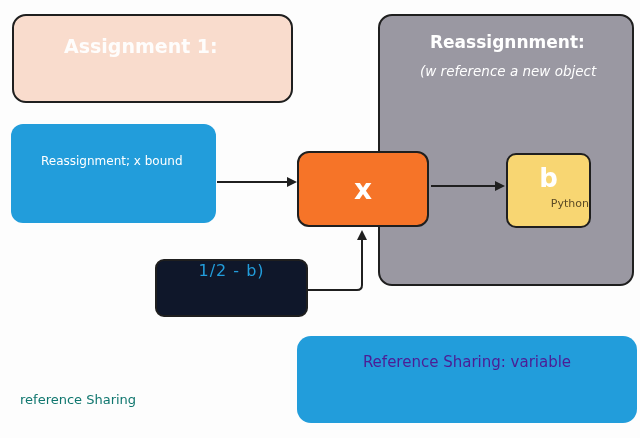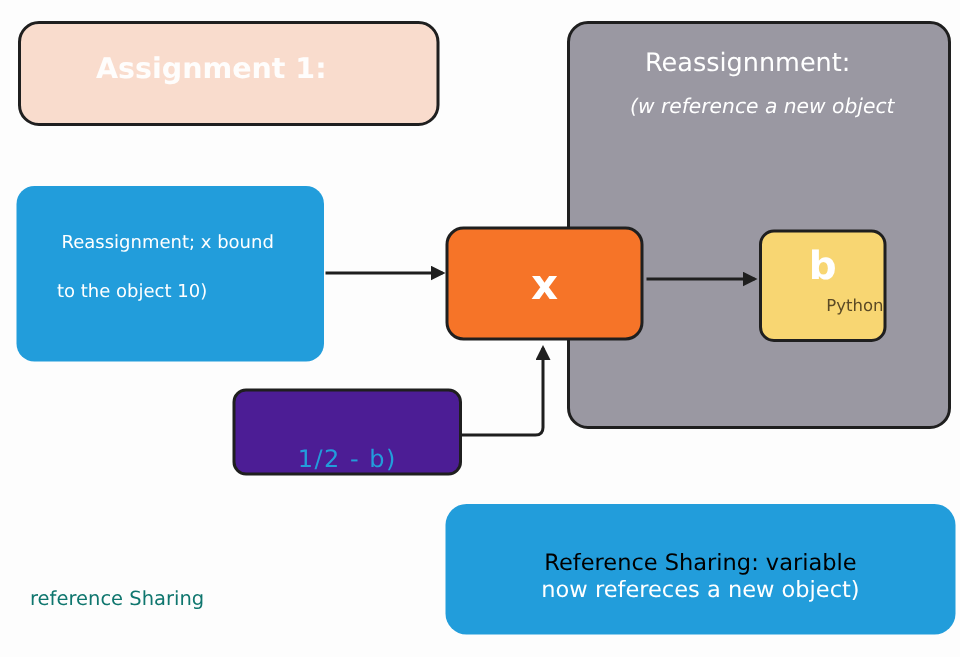--- a/index.html
+++ b/index.html
@@ -3,106 +3,104 @@
   <meta charset="utf-8">
   <style>
     html, body { margin: 0; padding: 0; }
     body {
       width: 640px; height: 438px; position: relative; overflow: hidden;
       background: #fdfdfd;
       font-family: "DejaVu Sans", sans-serif;
     }
     .box { position: absolute; box-sizing: border-box; }
     .assign {
-      left: 12px; top: 14px; width: 281px; height: 70px;
+      left: 12px; top: 14px; width: 281px; height: 89px;
       background: #f9dccd; border: 2px solid #1f1f1f; border-radius: 14px;
     }
     .assign .t {
       position: absolute; left: 50px; top: 19px;
       color: #ffffff; font-size: 19px; font-weight: bold; opacity: .95;
     }
     .reassign {
       left: 378px; top: 14px; width: 256px; height: 272px;
       background: #9a98a2; border: 2px solid #1f1f1f; border-radius: 14px;
     }
     .reassign .t1 {
-      position: absolute; left: 50px; top: 16px; color: #fff; font-size: 17px;
+      position: absolute; left: 50px; top: 16px; color: #fff; font-size: 17px; font-weight: bold;
     }
     .reassign .t2 {
       position: absolute; left: 40px; top: 47px; color: #fff; font-size: 13.5px; font-style: italic;
     }
     .bound {
-      left: 11px; top: 124px; width: 205px; height: 117px;
+      left: 11px; top: 124px; width: 205px; height: 99px;
       background: #229ddb; border-radius: 12px;
     }
     .bound .l1 { position: absolute; left: 30px; top: 30px; color: #fff; font-size: 12px; }
     .bound .l2 { position: absolute; left: 27px; top: 63px; color: #fff; font-size: 12px; }
     .xbox {
       left: 297px; top: 151px; width: 132px; height: 76px;
       background: #f67428; border: 2px solid #1f1f1f; border-radius: 12px;
       display: flex; align-items: center; justify-content: center;
     }
     .xbox .t { color: #fff; font-size: 28px; font-weight: bold; }
     .bbox {
       left: 506px; top: 153px; width: 85px; height: 75px;
       background: #f8d672; border: 2px solid #1f1f1f; border-radius: 10px;
       text-align: center;
     }
     .bbox .b { display: block; color: #fff; font-size: 26px; font-weight: bold; margin-top: 10px; line-height: 26px; }
     .bbox .p { display: block; color: #5b4a25; font-size: 11px; margin-top: 6px; text-align: right; }
     .frac {
       left: 155px; top: 259px; width: 153px; height: 58px;
-      background: #4c1d95; border: 2px solid #1f1f1f; border-radius: 9px;
-      display: flex; align-items: flex-end; justify-content: center;
+      background: #0f172a; border: 2px solid #1f1f1f; border-radius: 9px;
+      display: flex; align-items: flex-start; justify-content: center;
     }
     .frac .t { color: #229ddb; font-size: 16px; letter-spacing: 1px; }
     .share {
       left: 297px; top: 336px; width: 340px; height: 87px;
       background: #229ddb; border-radius: 14px; text-align: center;
     }
-    .share .l1 { position: absolute; left: 0; right: 0; top: 17px; color: #000000; font-size: 15px; margin-top: 13px; }
+    .share .l1 { position: absolute; left: 0; right: 0; top: 17px; color: #4c1d95; font-size: 15px; }
     .share .l2 { position: absolute; left: 0; right: 0; top: 48px; color: #fff; font-size: 15px; }
     .caption {
       position: absolute; left: 20px; top: 392px; color: #0f766e; font-size: 13px;
     }
     svg.arrows { position: absolute; left: 0; top: 0; pointer-events: none; }
   </style>
 </head>
 <body>
 
 <div class="box assign">
   <span class="t">Assignment 1:</span>
 </div>
 
 <div class="box reassign">
   <span class="t1">Reassignnment:</span>
   <span class="t2">(w reference a new object</span>
 </div>
 
 <div class="box bound">
   <span class="l1">Reassignment; x bound</span>
-  <span class="l2">to the object 10)</span>
 </div>
 
 <div class="box xbox">
   <span class="t">x</span>
 </div>
 
 <div class="box bbox">
   <span class="b">b</span>
   <span class="p">Python</span>
 </div>
 
 <div class="box frac">
   <span class="t">1/2  - b)</span>
 </div>
 
 <div class="box share">
   <span class="l1">Reference Sharing: variable</span>
-  <span class="l2">now refereces a new object)</span>
 </div>
 
 <span class="caption">reference Sharing</span>
 
 <svg class="arrows" width="640" height="438">
   <defs>
     <marker id="ah" markerWidth="10" markerHeight="10" refX="8" refY="5" orient="auto" markerUnits="userSpaceOnUse">
       <path d="M0,0 L10,5 L0,10 z" fill="#1f1f1f"></path>
     </marker>
   </defs>

